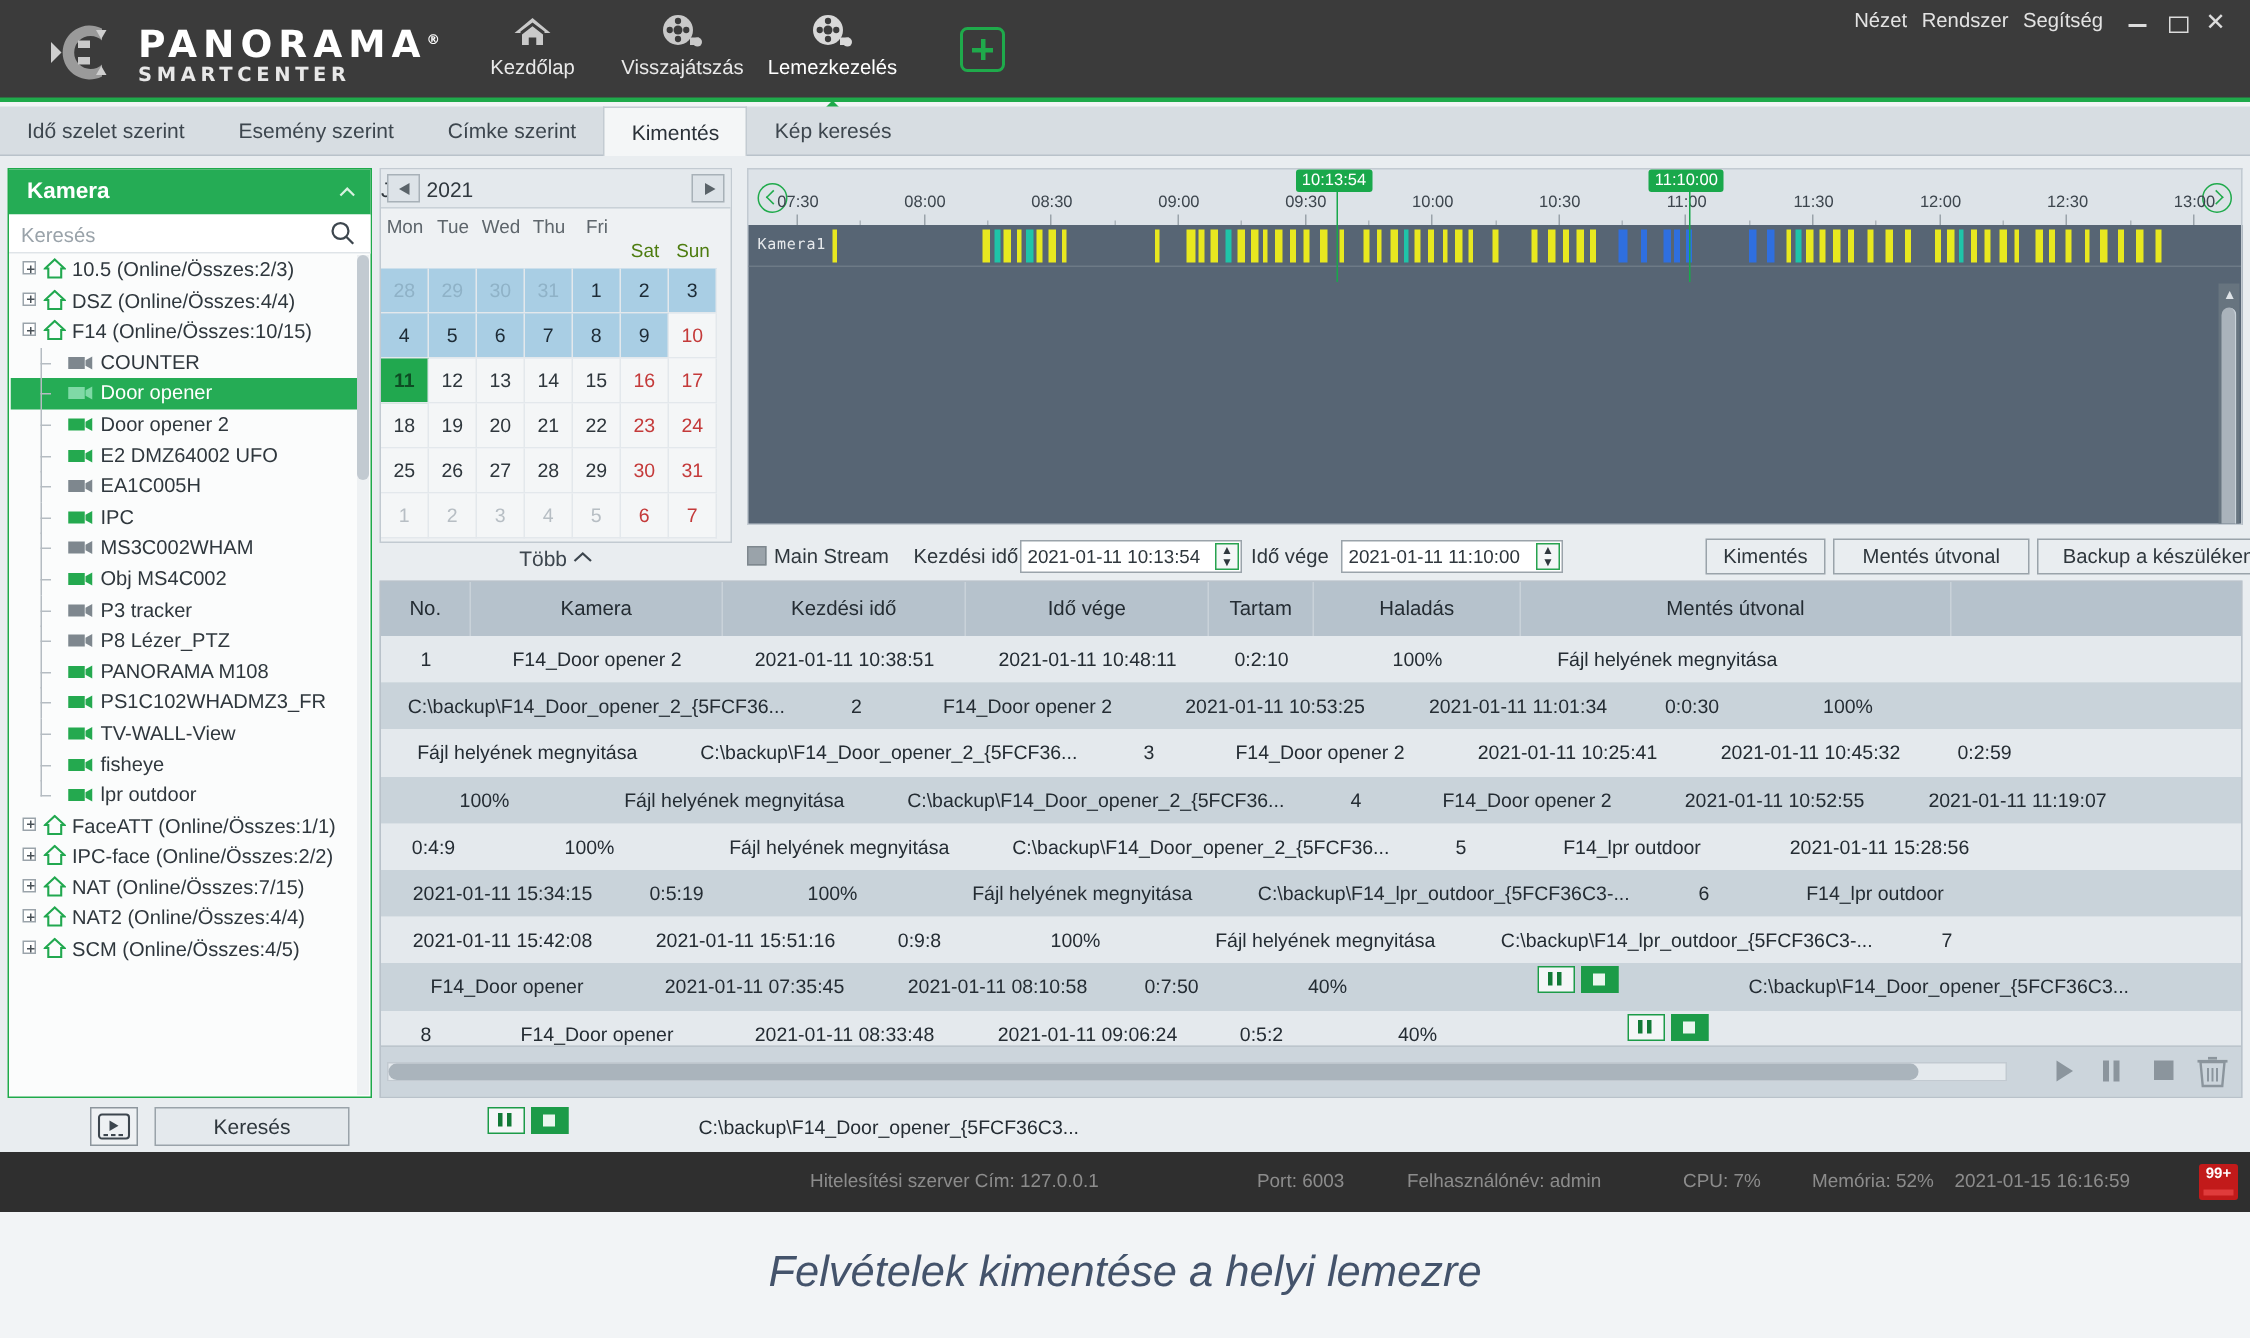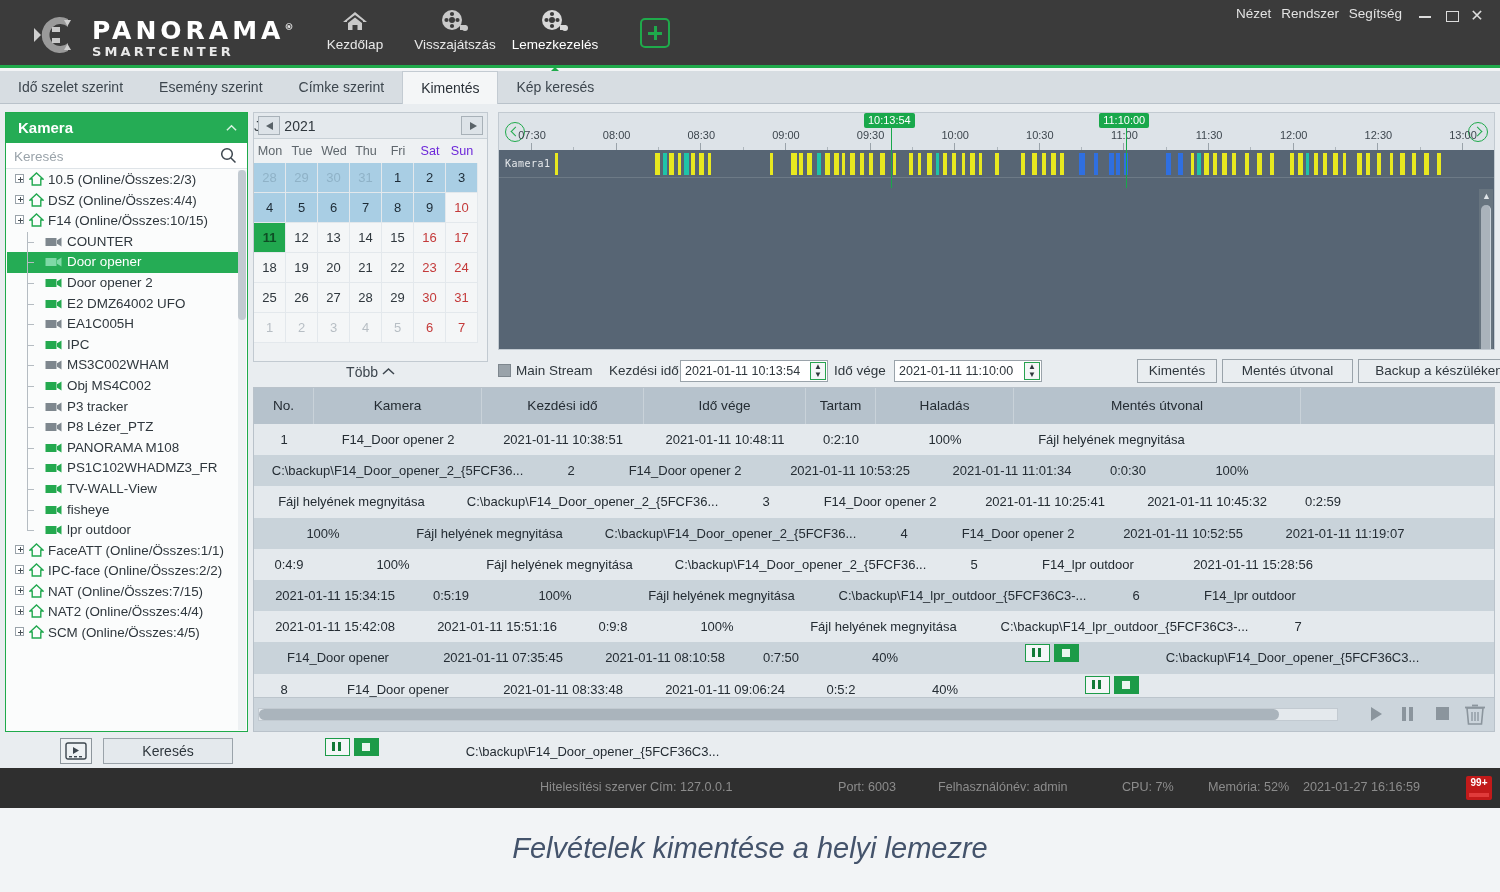--- a/index.html
+++ b/index.html
@@ -195,21 +195,21 @@
   .calnav.next .tri { border-left: 7px solid #5a6369; left: 8px; }
   .calmonth {
     position: absolute; left: 0; top: 0; width: 100%; height: 26px;
     line-height: 26px; text-align: left; font-size: 14px; color: #2f373d;
   }
   .caldows { height: 24px; }
   .caldow {
     float: left; width: 32px; height: 24px; line-height: 24px; text-align: center;
     font-size: 12.6px; color: #5e666c;
   }
-  .caldow.we { color: #6d28d9; }
+  .caldow.we { color: #4d7c0f; margin-top: 16px; }
   .calgrid { padding: 0; }
   .calcell {
     float: left; width: 32px; height: 30px; line-height: 30px; text-align: center;
     font-size: 13px; color: #2f373d; cursor: pointer;
     border-right: 1px solid #e3e8ec; border-bottom: 1px solid #e3e8ec;
     background: #f4f6f7;
   }
   .calcell.dim { color: #b7bec4; }
   .calcell.we { color: #c43a3a; }
   .calcell.rec { background: #a9cee4; color: #1d2b36; }
@@ -1003,21 +1003,21 @@
     </div>
 
   </div>
 
   <div class="statusbar">
     <span class="st" style="left:540px">Hitelesítési szerver Cím: 127.0.0.1</span>
     <span class="st" style="left:838px">Port: 6003</span>
     <span class="st" style="left:938px">Felhasználónév: admin</span>
     <span class="st" style="left:1122px">CPU: 7%</span>
     <span class="st" style="left:1208px">Memória: 52%</span>
-    <span class="st" style="left:1303px">2021-01-27 16:16:59</span>
+    <span class="st" style="left:1303px">2021-01-15 16:16:59</span>
     <div class="badge">
       <span>99+</span>
       <i></i>
     </div>
   </div>
 
   <div class="caption">
     <span>Felvételek kimentése a helyi lemezre</span>
   </div>
 

